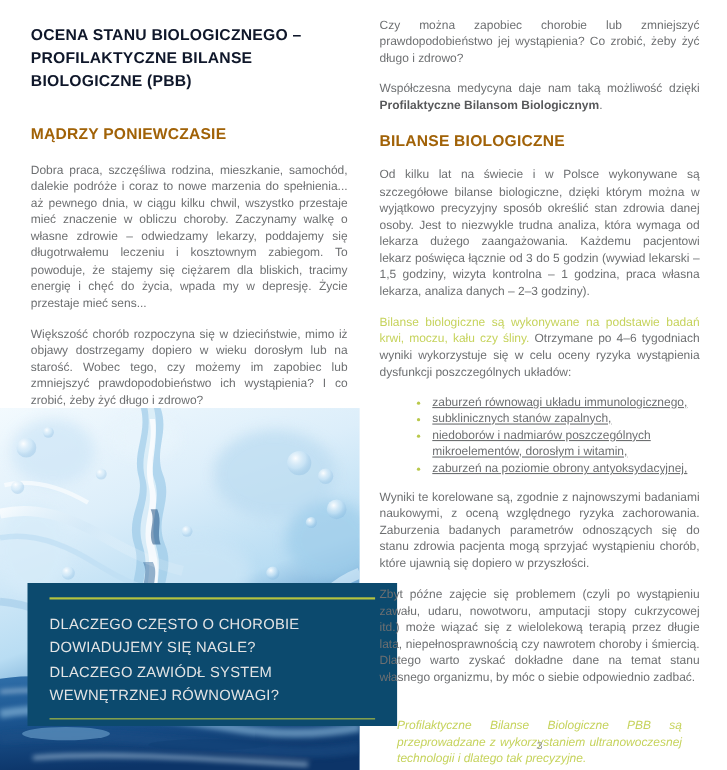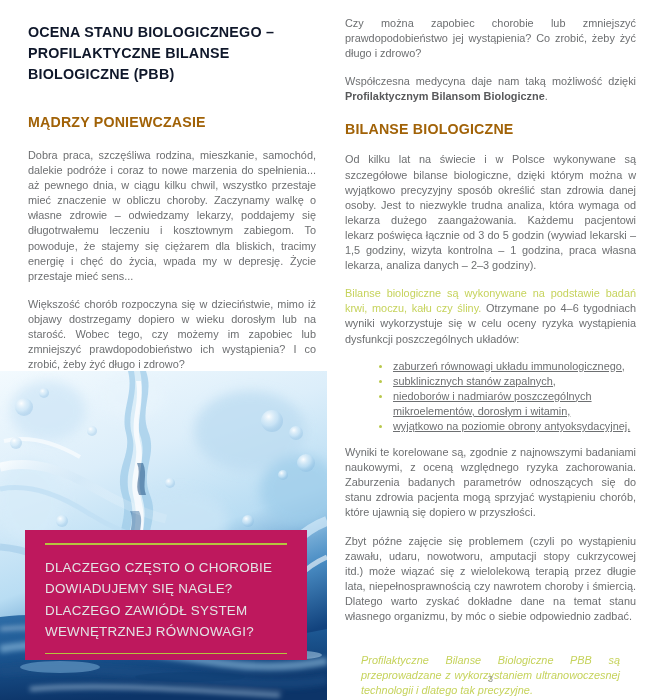--- a/index.html
+++ b/index.html
@@ -134,23 +134,23 @@
     overflow: hidden;
     background: #eaf4fb;
   }
   .photo svg { display: block; }
 
   
   .callout {
     position: absolute;
     left: 25px;
     top: 530px;
-    width: 282px;
+    width: 336px;
     height: 130px;
-    background: #be185d;
+    background: #0c4a6e;
     box-sizing: border-box;
     padding: 13px 20px 12px 20px;
   }
   .callout .rule {
     height: 1.6px;
     background: #b5c43f;
     width: 100%;
   }
   .callout .rule.bottom { margin-top: 10px; }
   .callout-text {
@@ -293,37 +293,37 @@
 DOWIADUJEMY SIĘ NAGLE?
 DLACZEGO ZAWIÓDŁ SYSTEM
 WEWNĘTRZNEJ RÓWNOWAGI?</div>
     <div class="rule bottom"></div>
   </div>
 
   <div class="col-right">
 
     <p class="body">Czy można zapobiec chorobie lub zmniejszyć prawdopodobieństwo jej wystąpienia? Co zrobić, żeby żyć długo i zdrowo?</p>
 
-    <p class="body"><span>Współczesna medycyna daje nam taką możliwość dzięki </span><b>Profilaktycznym Bilansom Biologiczne</b><span>.</span></p>
+    <p class="body"><span>Współczesna medycyna daje nam taką możliwość dzięki </span><b>Profilaktyczne Bilansom Biologicznym</b><span>.</span></p>
 
     <div class="spacer-16"></div>
 
     <h2 class="section-head">BILANSE BIOLOGICZNE</h2>
 
     <div class="spacer-13"></div>
 
     <p class="body">Od kilku lat na świecie i w Polsce wykonywane są szczegółowe bilanse biologiczne, dzięki którym można w wyjątkowo precyzyjny sposób określić stan zdrowia danej osoby. Jest to niezwykle trudna analiza, która wymaga od lekarza dużego zaangażowania. Każdemu pacjentowi lekarz poświęca łącznie od 3 do 5 godzin (wywiad lekarski – 1,5 godziny, wizyta kontrolna – 1 godzina, praca własna lekarza, analiza danych – 2–3 godziny).</p>
 
     <p class="body"><span class="inline-green">Bilanse biologiczne są wykonywane na podstawie badań krwi, moczu, kału czy śliny.</span><span> Otrzymane po 4–6 tygodniach wyniki wykorzystuje się w celu oceny ryzyka wystąpienia dysfunkcji poszczególnych układów:</span></p>
 
     <ul class="bullets">
       <li>zaburzeń równowagi układu immunologicznego,</li>
       <li>subklinicznych stanów zapalnych,</li>
       <li>niedoborów i nadmiarów poszczególnych mikroelementów, dorosłym i witamin,</li>
-      <li>wyjątkowo na poziomie obrony antyoksydacyjnej,</li>
+      <li>zaburzeń na poziomie obrony antyoksydacyjnej,</li>
     </ul>
 
     <div class="spacer-11"></div>
 
     <p class="body">Wyniki te korelowane są, zgodnie z najnowszymi badaniami naukowymi, z oceną względnego ryzyka zachorowania. Zaburzenia badanych parametrów odnoszących się do stanu zdrowia pacjenta mogą sprzyjać wystąpieniu chorób, które ujawnią się dopiero w przyszłości.</p>
 
     <p class="body">Zbyt późne zajęcie się problemem (czyli po wystąpieniu zawału, udaru, nowotworu, amputacji stopy cukrzycowej itd.) może wiązać się z wielolekową terapią przez długie lata, niepełnosprawnością czy nawrotem choroby i śmiercią. Dlatego warto zyskać dokładne dane na temat stanu własnego organizmu, by móc o siebie odpowiednio zadbać.</p>
 
     <div class="spacer-13"></div>
 

